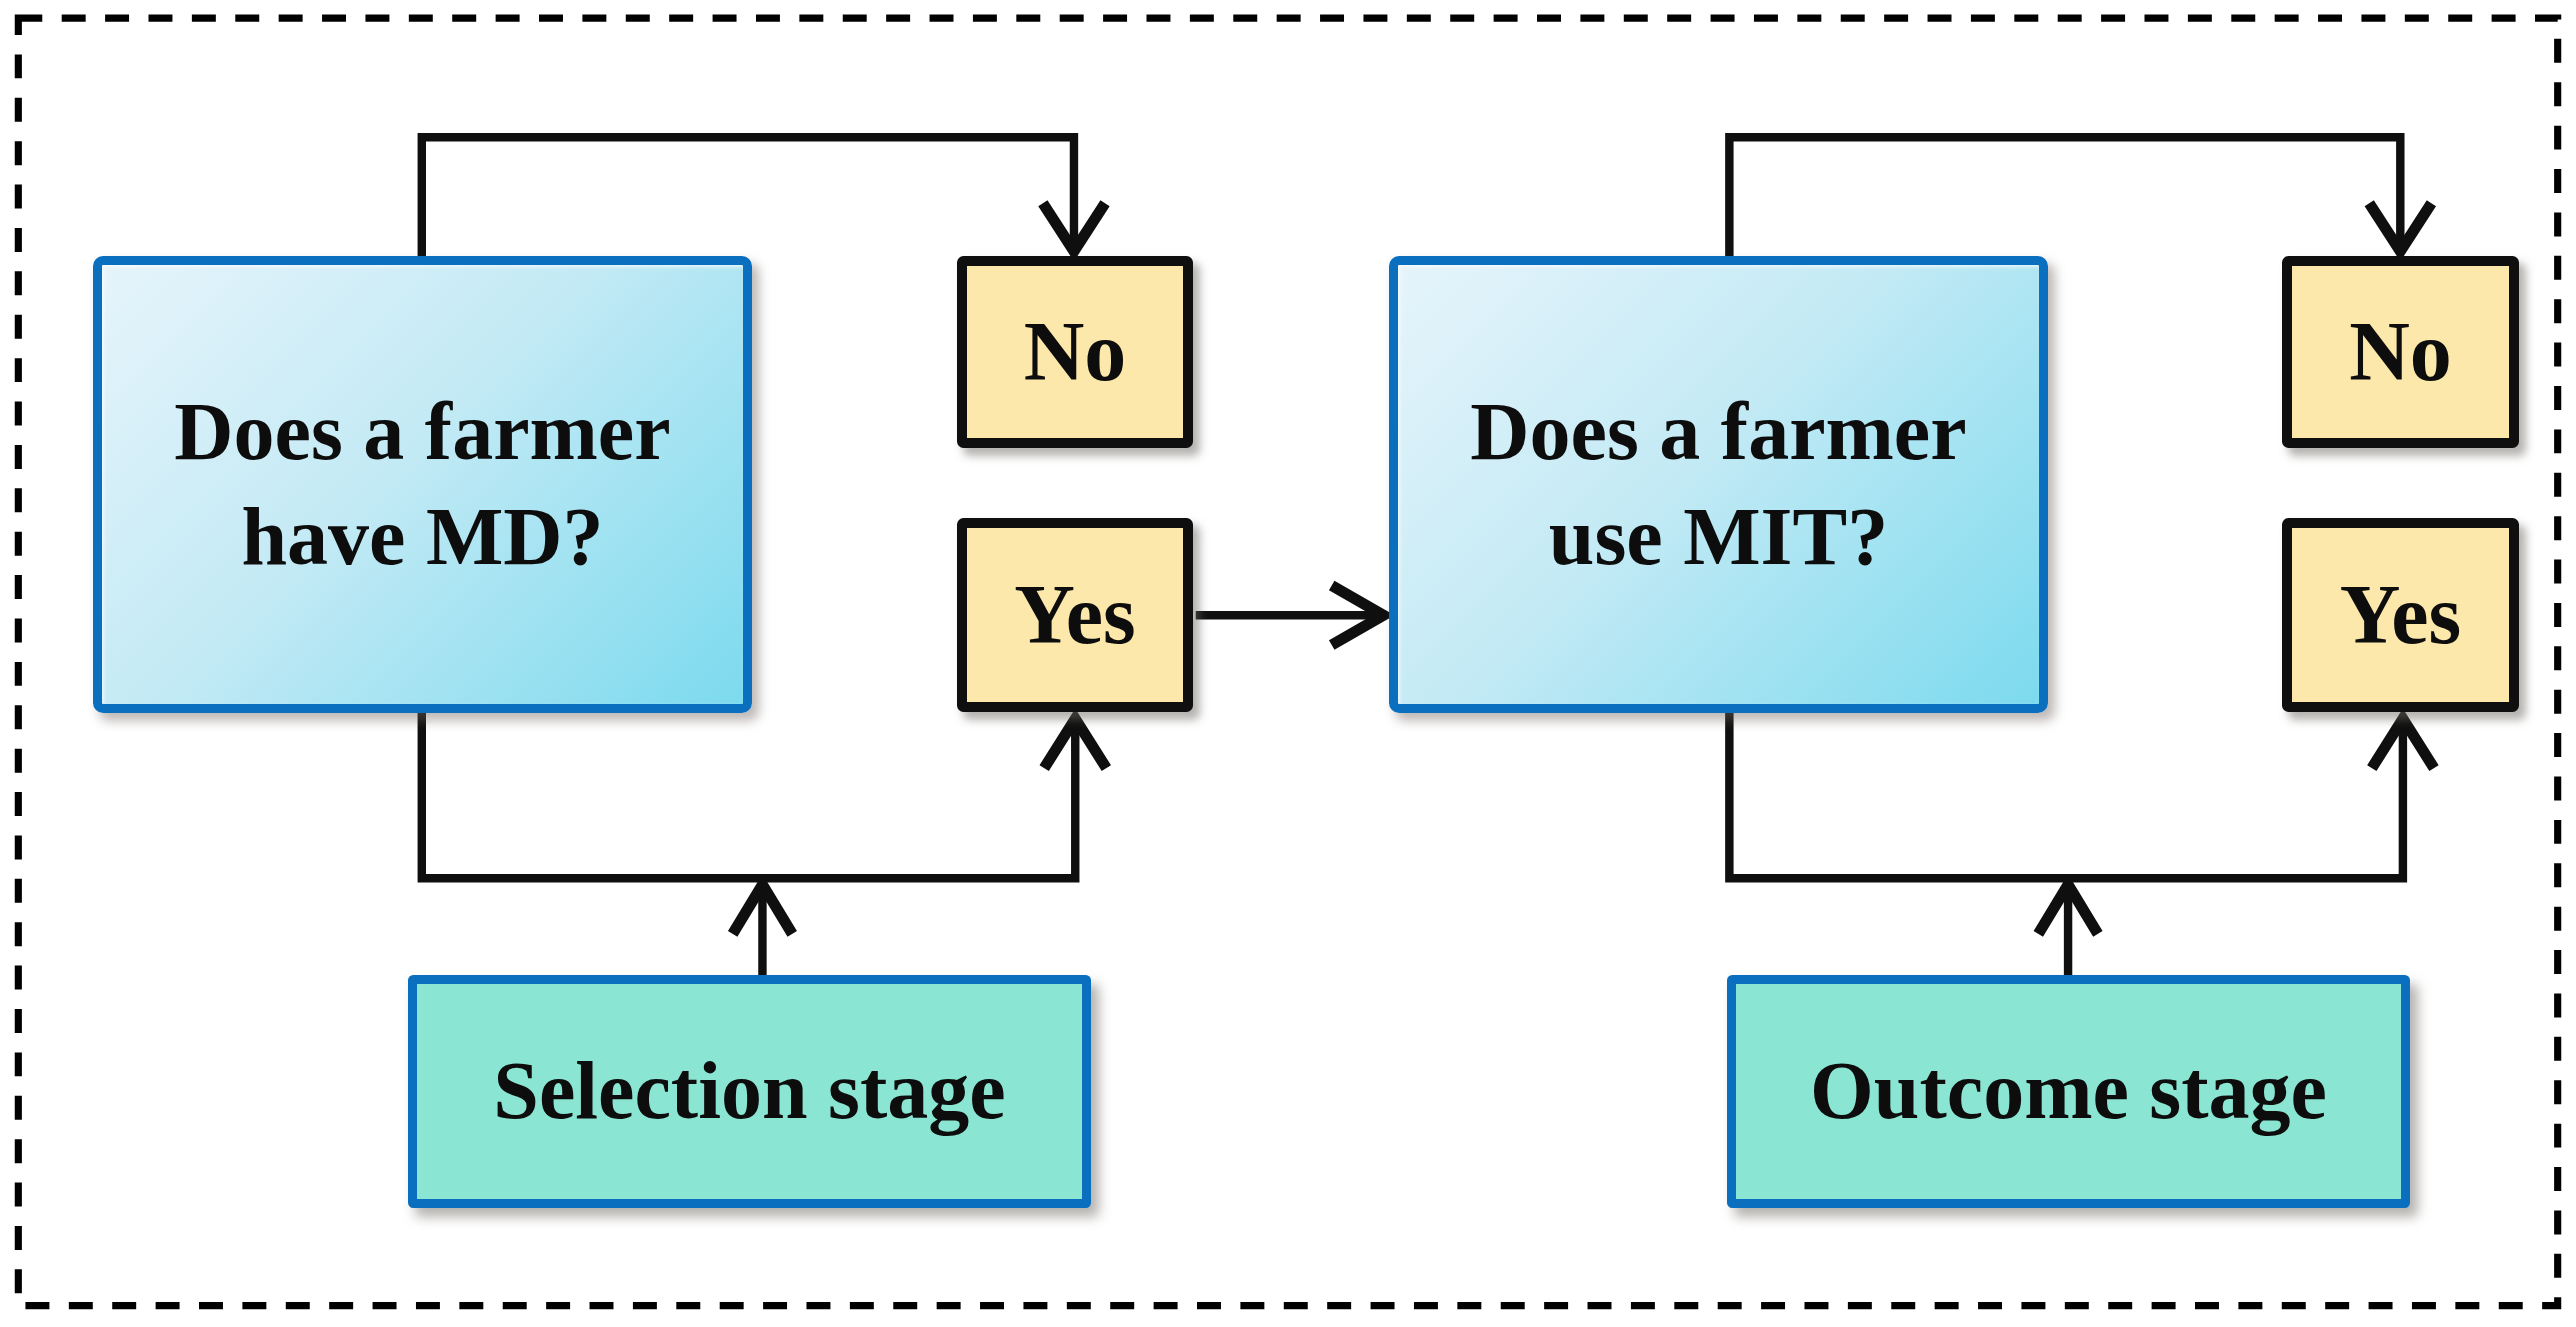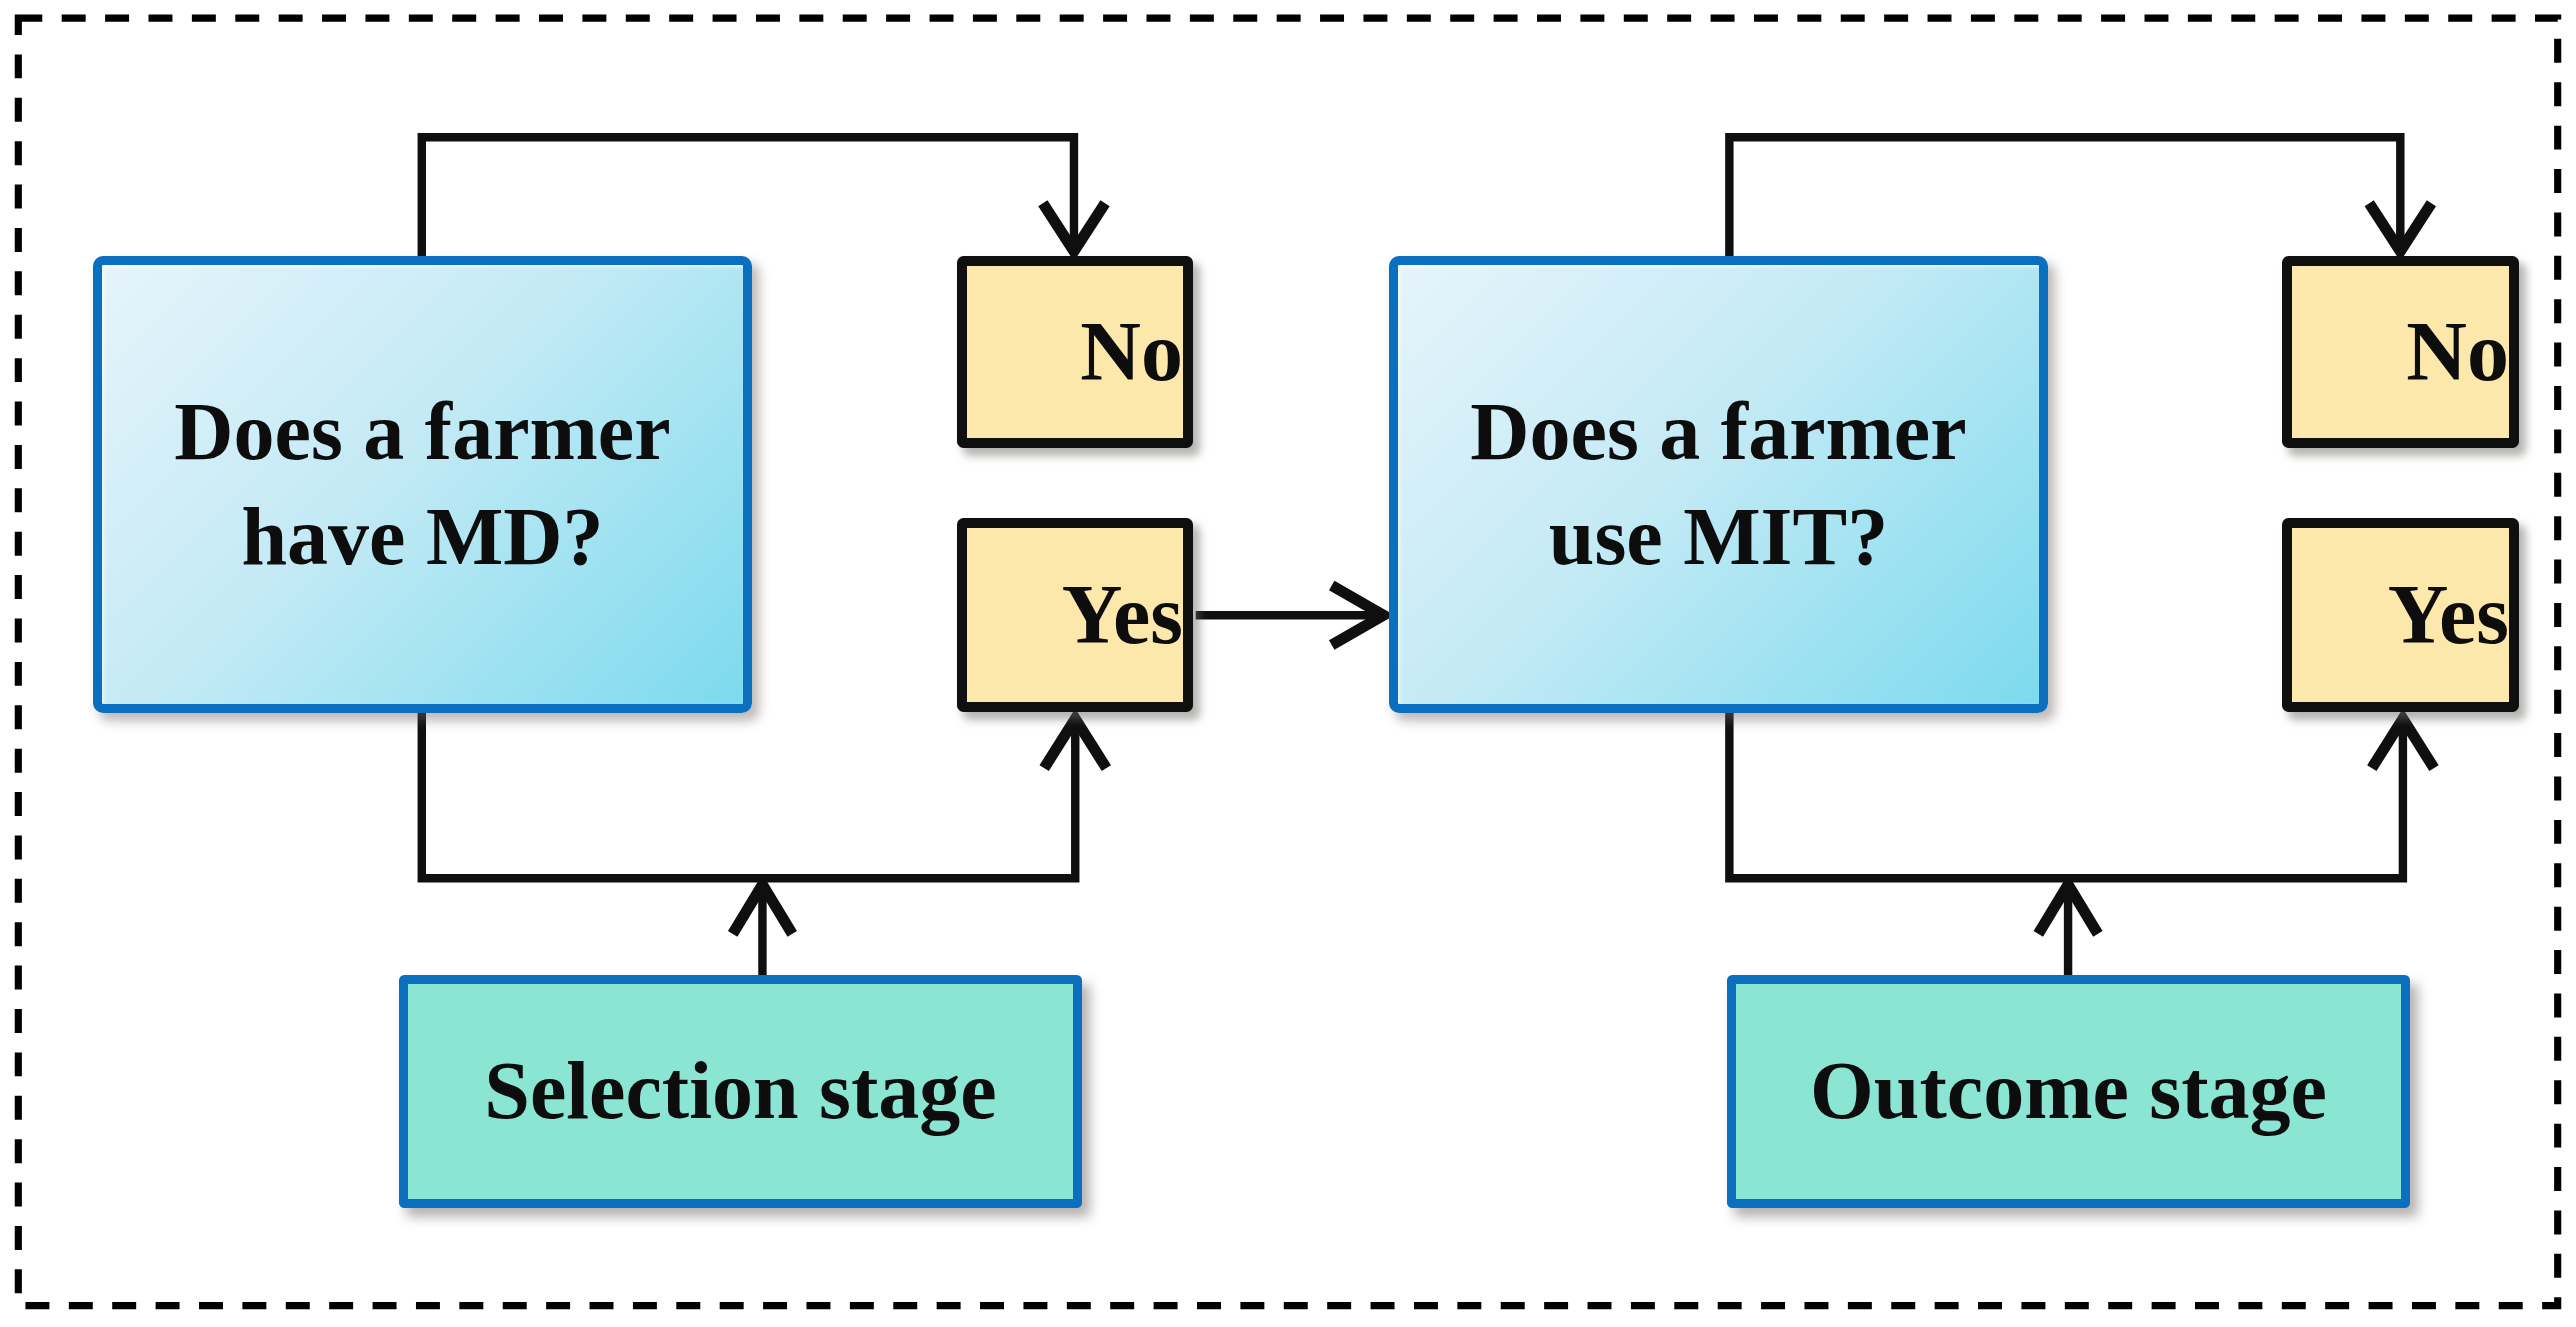--- a/index.html
+++ b/index.html
@@ -58,35 +58,34 @@
   }
   #q1 { left: 93px; top: 256px; }
   #q2 { left: 1389px; top: 256px; }
   .answer {
     width: 236px; height: 192px;
     border: 10.4px solid #0f0f0f;
     border-radius: 6.5px;
     background: #fce8ab;
     box-shadow: 6.5px 7.8px 9px rgba(110,105,100,0.5);
     font-size: 84px;
-    justify-content: flex-end;
   }
   #no-left  { left: 957px; top: 256px; }
   #yes-left { left: 957px; top: 518px; height: 194px; }
   #no-right  { left: 2282px; top: 256px; width: 237px; }
   #yes-right { left: 2282px; top: 518px; width: 237px; height: 194px; }
   .stage {
     width: 683px; height: 233px;
     border: 9px solid #0b6fbf;
     border-radius: 5.2px;
     background: #8ae6d2;
     box-shadow: 7.8px 9px 11.7px rgba(110,105,100,0.5);
     font-size: 82px;
   }
-  #selection-stage { left: 399px; top: 975px; }
+  #selection-stage { left: 408px; top: 975px; }
   #outcome-stage   { left: 1727px; top: 975px; }
 </style>
 </head>
 <body>
 
 <div id="canvas">
 
   <svg id="wires" viewBox="0 0 3977 2049" xmlns="http://www.w3.org/2000/svg">
 
     <rect x="28" y="28" width="3921" height="1988" fill="none" stroke="#000000" stroke-width="11" stroke-dasharray="37 30"></rect>

